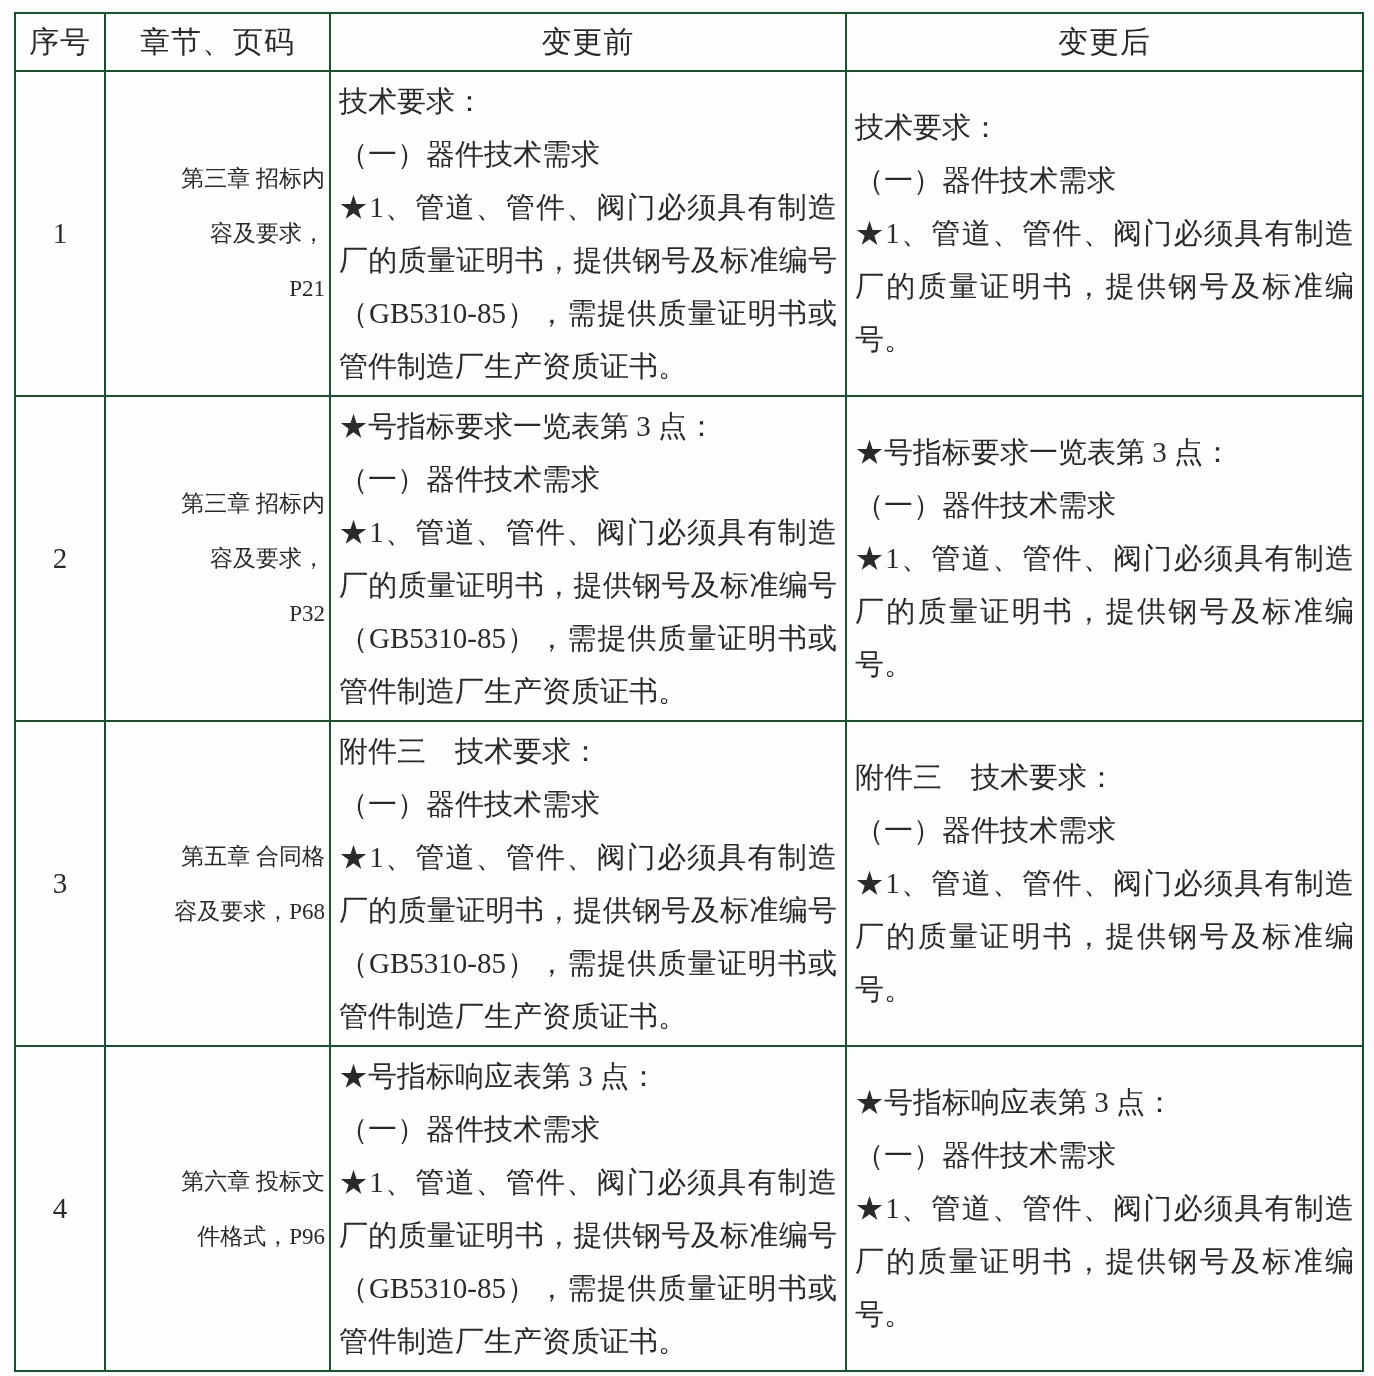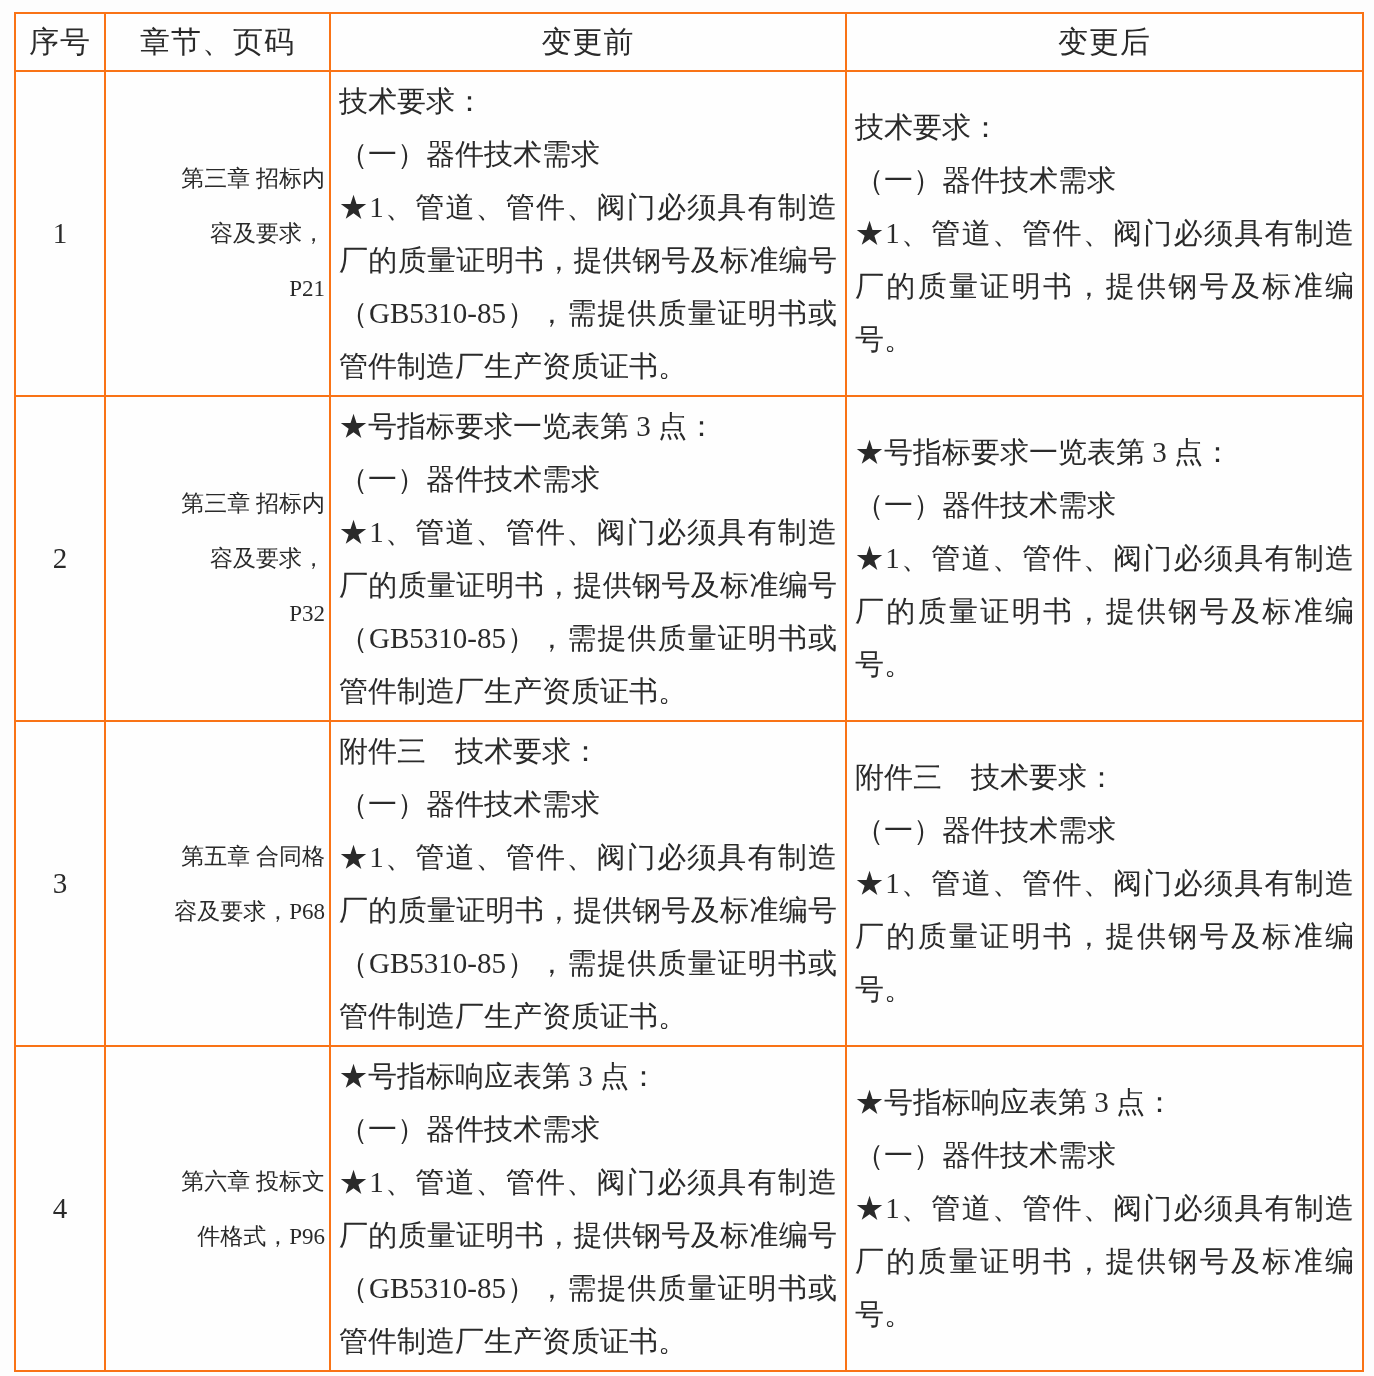--- a/index.html
+++ b/index.html
@@ -19,21 +19,21 @@
   }
   table.change-table {
     border-collapse: collapse;
     table-layout: fixed;
     width: 1348px;
     height: 1346px;
     background: #fefefe;
   }
   table.change-table th,
   table.change-table td {
-    border: 2px solid #f97316;
+    border: 2px solid #14532d;
     overflow: hidden;
   }
   thead tr { height: 58px; }
   tbody tr { height: 322px; }
   th.head-cell {
     font-size: 30px;
     font-weight: normal;
     text-align: center;
     vertical-align: middle;
     letter-spacing: 1px;

